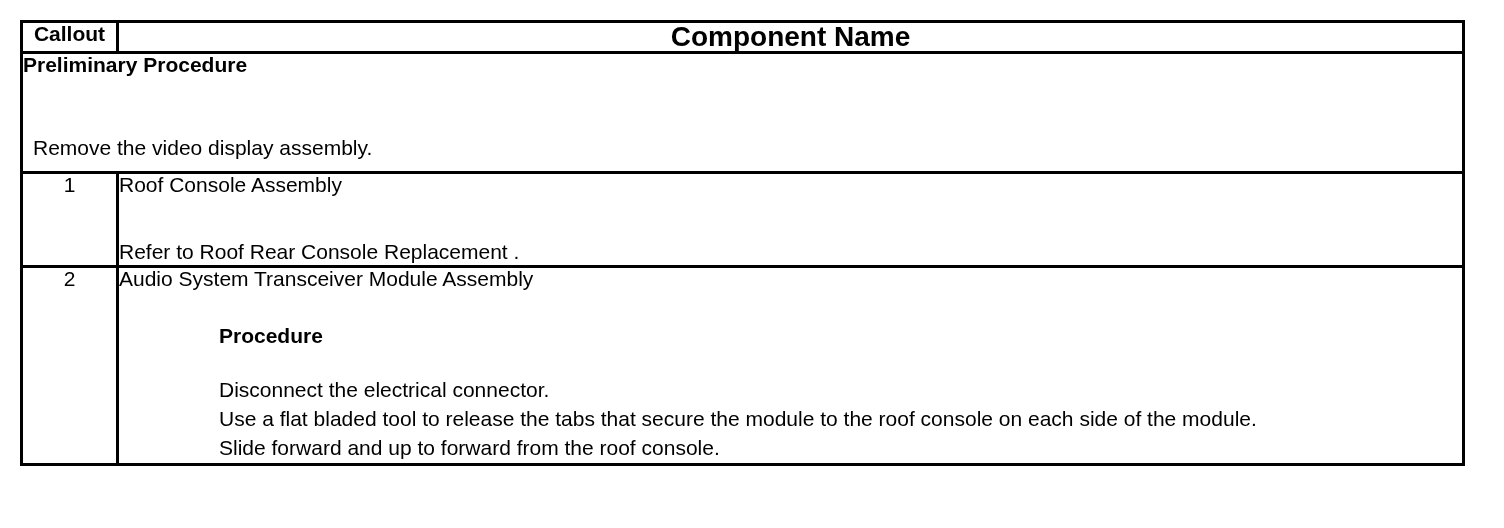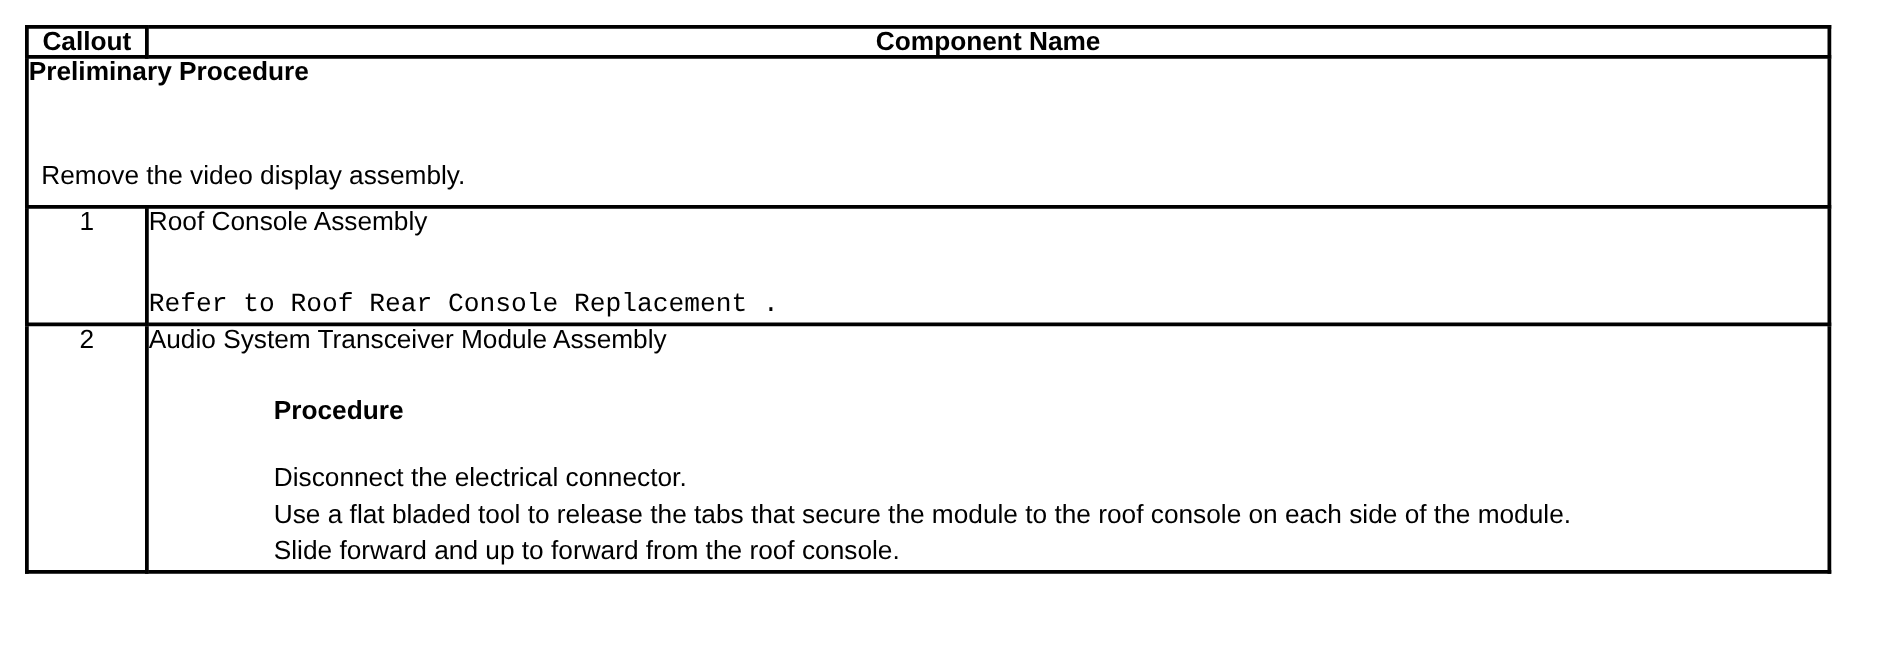--- a/index.html
+++ b/index.html
@@ -51,21 +51,21 @@
     font-weight: bold;
     font-size: 21px;
     line-height: 1;
     padding: 7px 4px 8px 4px;
     vertical-align: middle;
     white-space: nowrap;
   }
   .hdr-name {
     text-align: center;
     font-weight: bold;
-    font-size: 21px;
+    font-size: 28px;
     line-height: 1;
     padding: 7px 4px 8px 4px;
     vertical-align: middle;
   }
 
   
   .prelim-cell {
     padding: 6px 0 6px 6px;
     font-size: 21px;
     line-height: 1;
@@ -105,21 +105,20 @@
   }
   .gap-lg { height: 46px; }
   .gap-md { height: 36px; }
   .gap-sm { height: 30px; }
 
   .ref-line {
     font-size: 21px;
     line-height: 1;
     margin: 0;
     padding-bottom: 3px;
-    font-family: Liberation Mono, monospace;
   }
 
   .indent-block {
     padding-left: 100px;
   }
   .proc-heading {
     font-weight: bold;
     font-size: 21px;
     line-height: 1;
     margin: 0;

